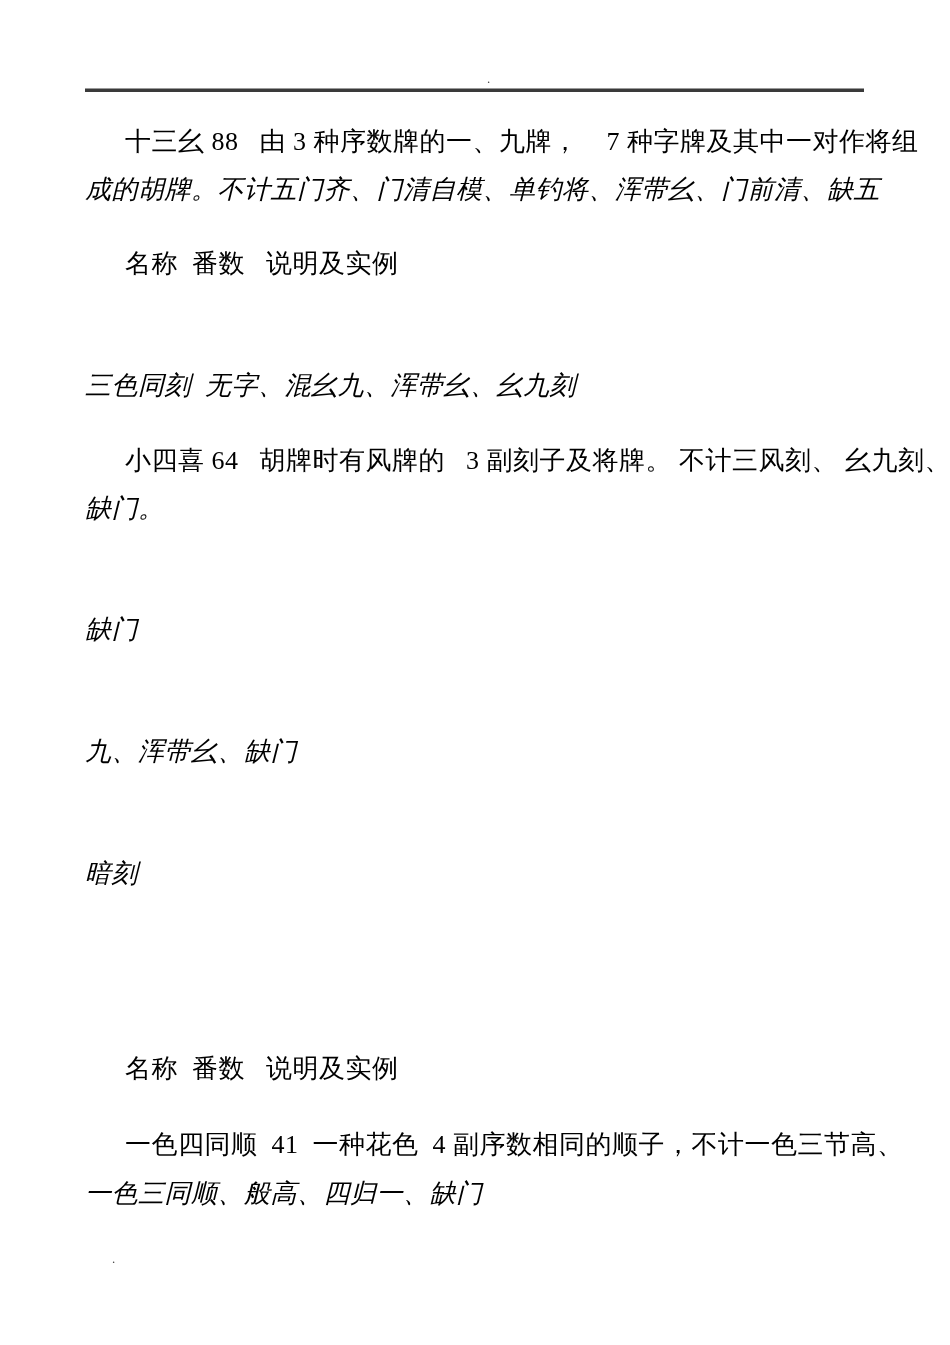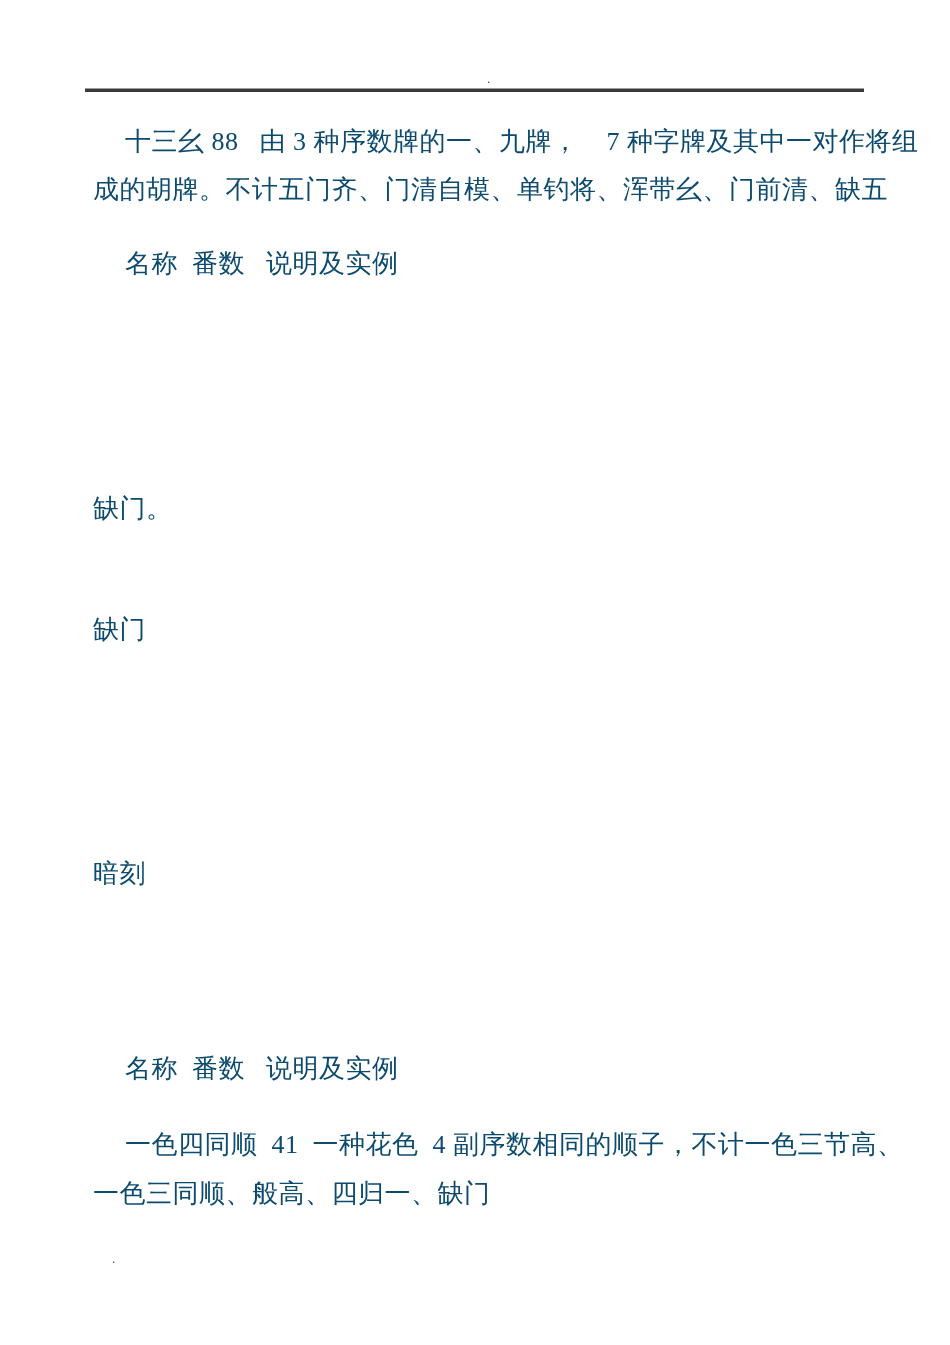--- a/index.html
+++ b/index.html
@@ -22,25 +22,25 @@
     width: 779px;
     height: 3px;
     background: #3a3a3a;
     border-top: 1px solid #9a9a9a;
   }
   .line {
     position: absolute;
     white-space: pre;
     font-size: 26px;
     line-height: 27px;
-    color: #0c4a6e;
+    color: #000000;
     letter-spacing: 0.5px;
   }
   .line.indent { left: 125px; }
-  .line.cont   { left: 93px; }
+  .line.cont   { left: 85px; font-style: italic; }
   .mark {
     position: absolute;
     font-size: 13px;
     color: #4a4a4a;
     line-height: 13px;
   }
   .mark.top-mark    { left: 487px; top: 72px; }
   .mark.bottom-mark { left: 112px; top: 1252px; }
 </style>
 </head>
@@ -50,25 +50,28 @@
 
   <span class="mark top-mark">.</span>
 
   <div class="rule"></div>
 
   <div class="line indent" style="top:128px">十三幺 88   由 3 种序数牌的一、九牌，    7 种字牌及其中一对作将组</div>
   <div class="line cont" style="top:176px">成的胡牌。不计五门齐、门清自模、单钓将、浑带幺、门前清、缺五</div>
 
   <div class="line indent" style="top:250px">名称  番数   说明及实例</div>
 
+  <div class="line cont" style="top:372px">三色同刻  无字、混幺九、浑带幺、幺九刻</div>
 
+  <div class="line indent" style="top:447px">小四喜 64   胡牌时有风牌的   3 副刻子及将牌。 不计三风刻、 幺九刻、</div>
   <div class="line cont" style="top:495px">缺门。</div>
 
   <div class="line cont" style="top:616px">缺门</div>
 
+  <div class="line cont" style="top:738px">九、浑带幺、缺门</div>
 
   <div class="line cont" style="top:860px">暗刻</div>
 
 
   <div class="line indent" style="top:1055px">名称  番数   说明及实例</div>
 
   <div class="line indent" style="top:1131px">一色四同顺  41  一种花色  4 副序数相同的顺子，不计一色三节高、</div>
   <div class="line cont" style="top:1180px">一色三同顺、般高、四归一、缺门</div>
 
   <span class="mark bottom-mark">.</span>

